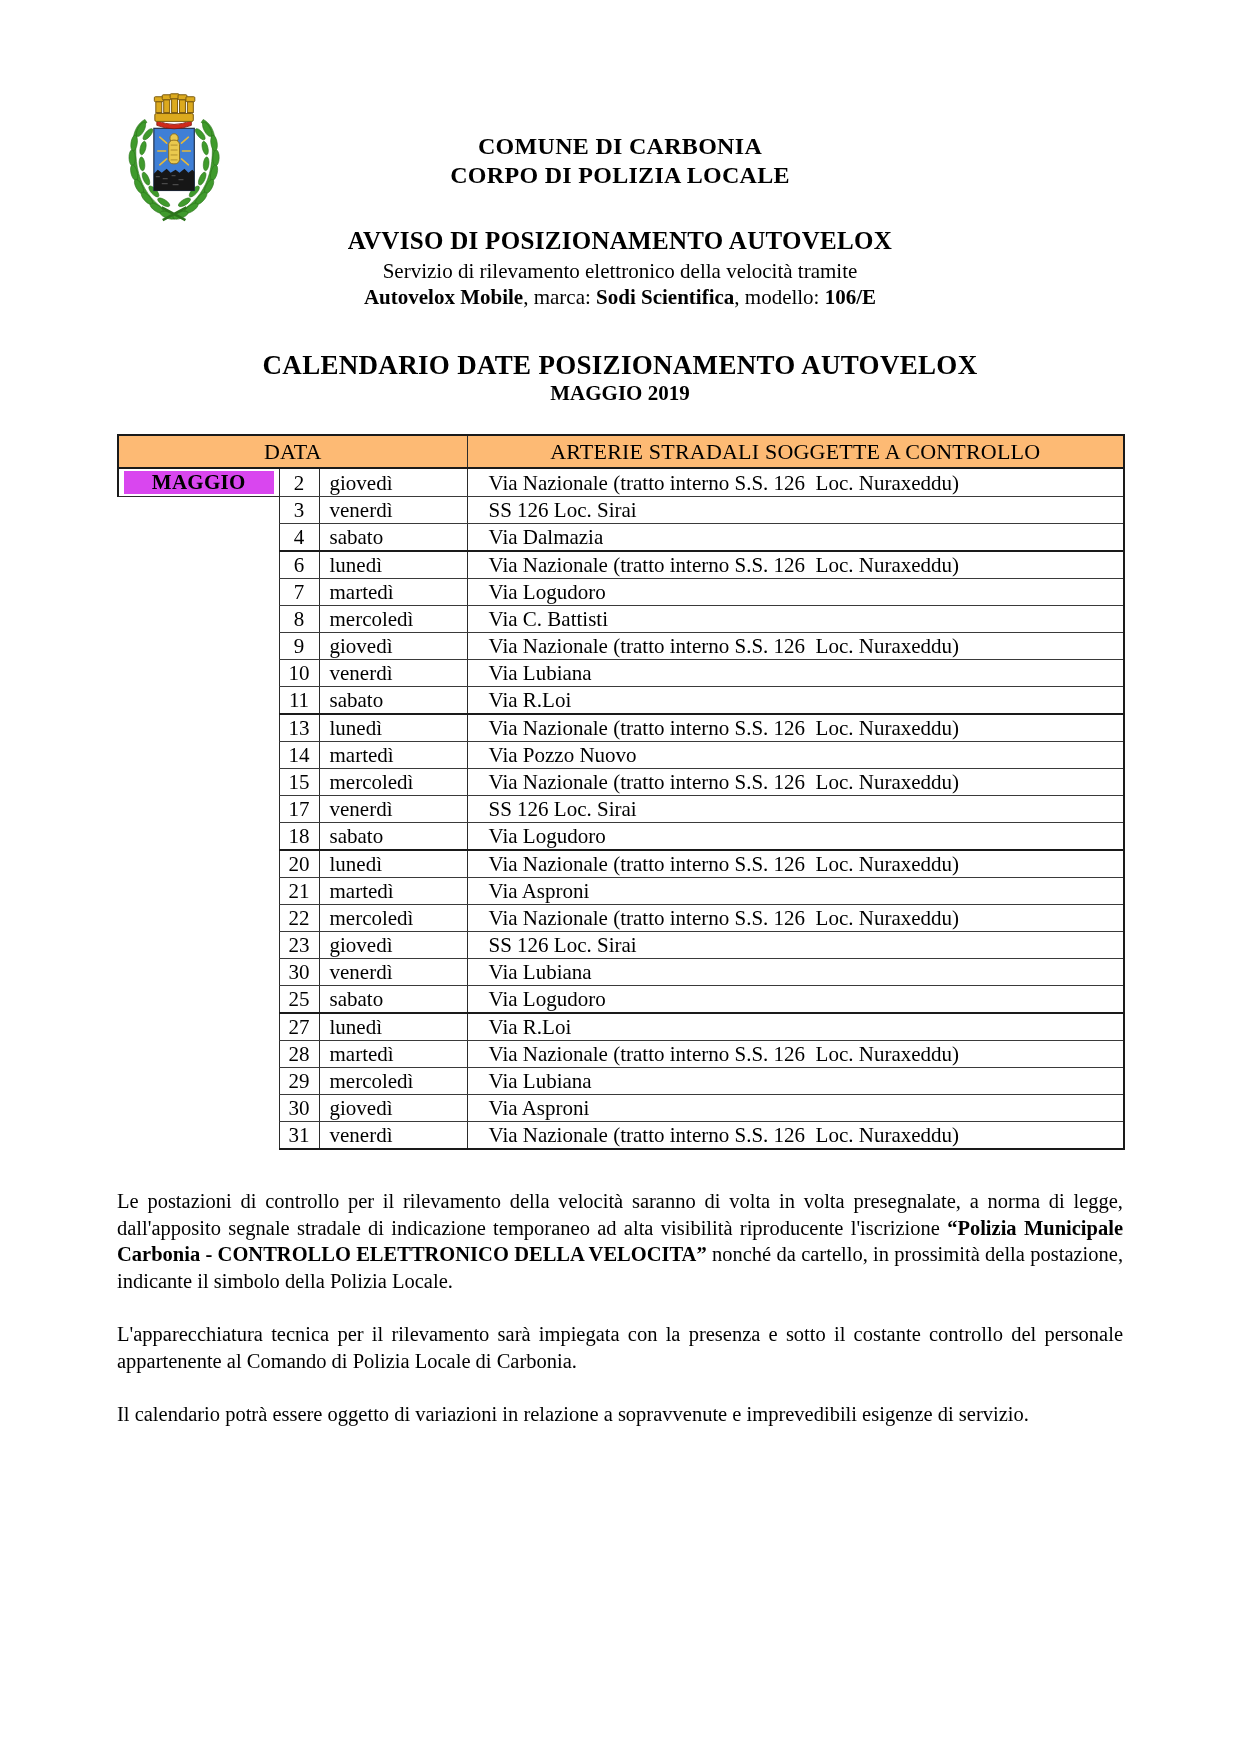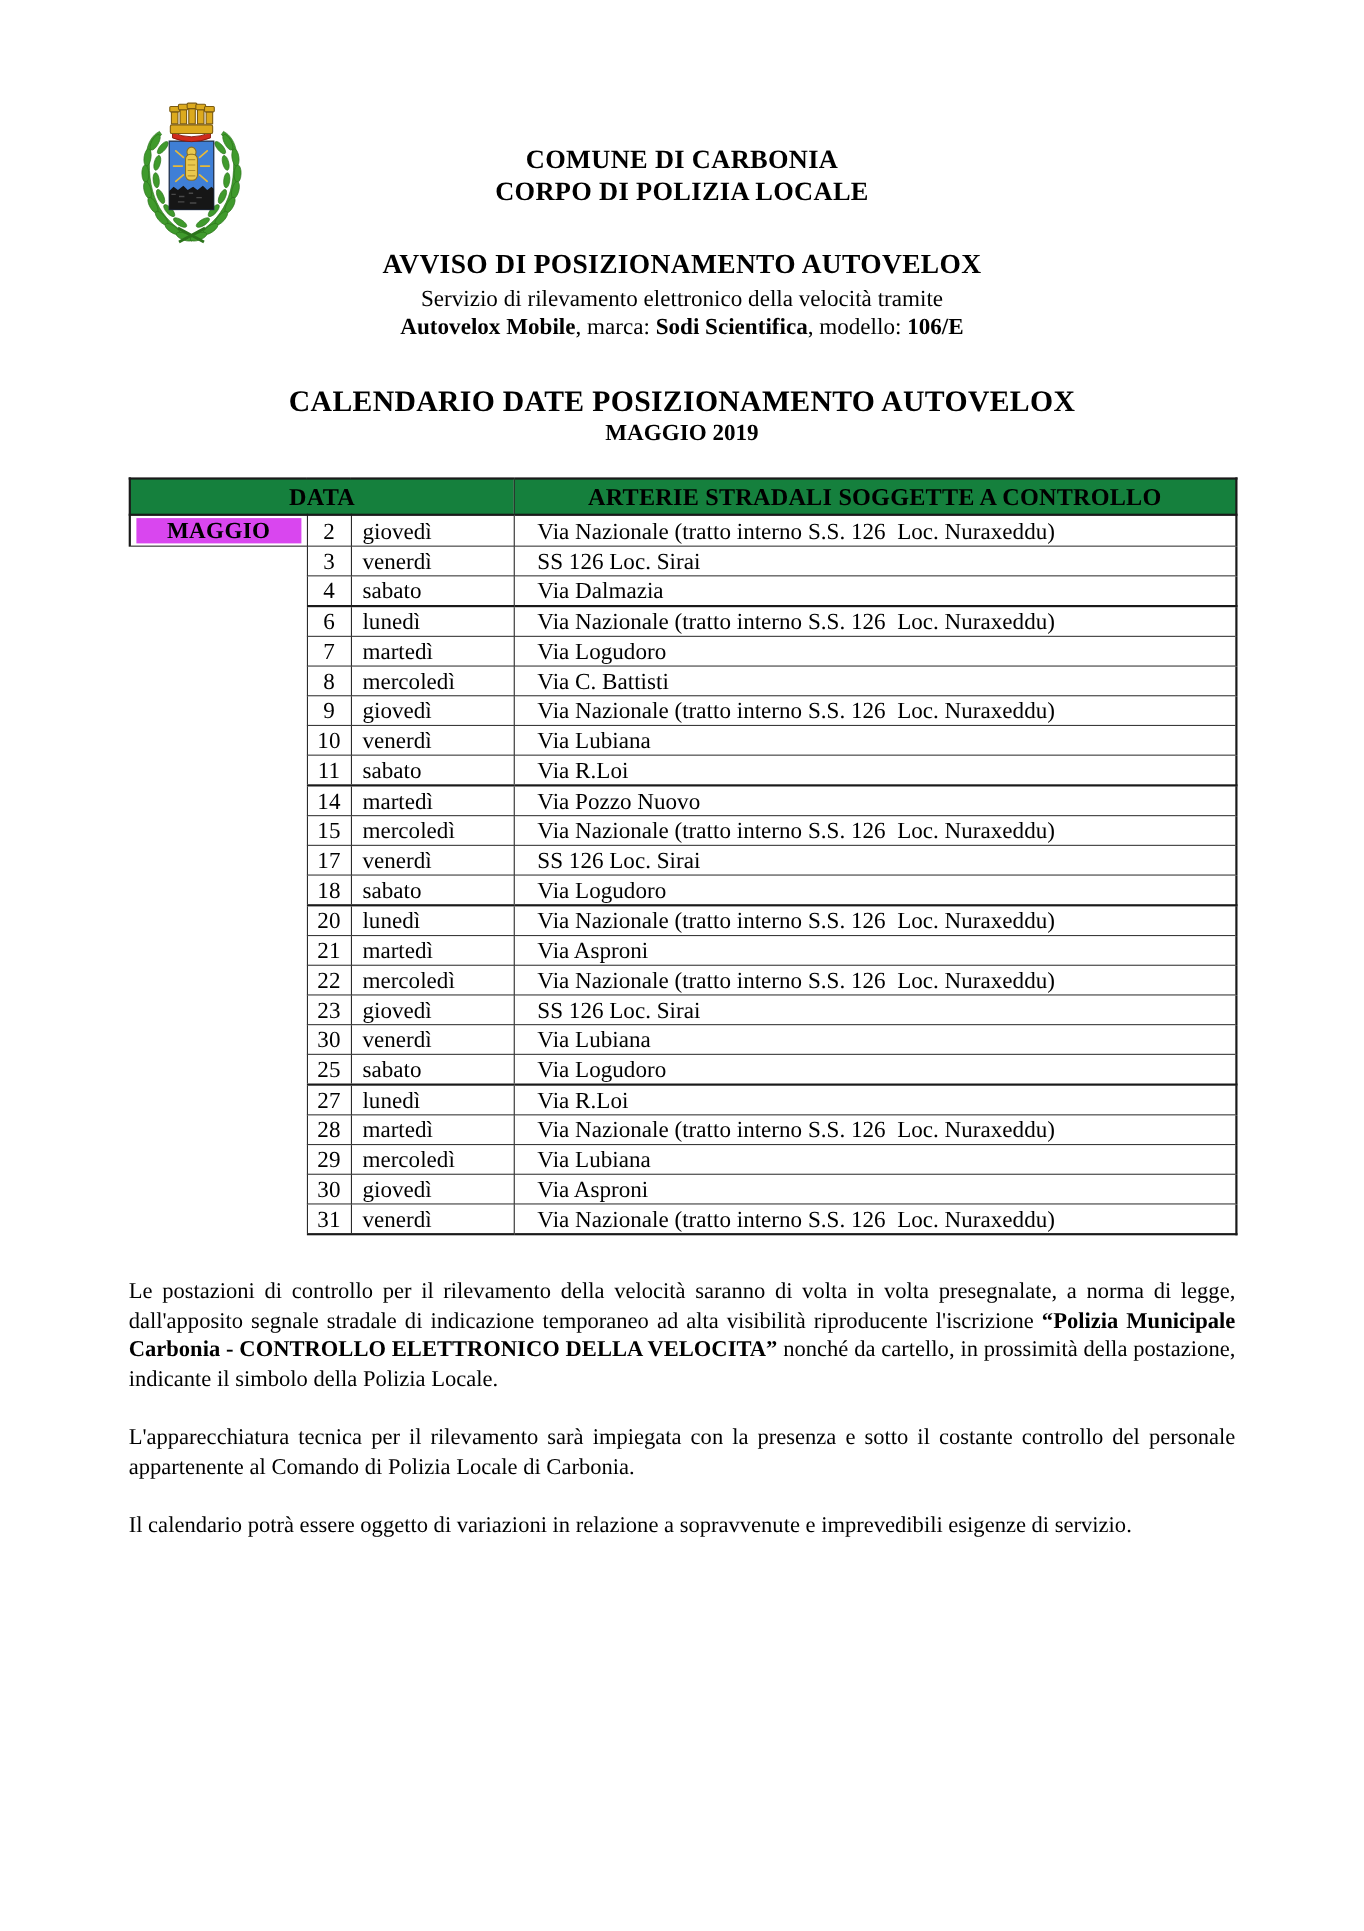--- a/index.html
+++ b/index.html
@@ -37,21 +37,21 @@
     text-align:center; font-weight:bold; font-size:21px; line-height:26px;font-family:Liberation Serif, serif;
   }
   table.calendar {
     margin-top:28px; width:1006px; border-collapse:collapse; table-layout:fixed;
   }
   col.c-month  { width:161px; }
   col.c-day    { width:40px; }
   col.c-wday   { width:148px; }
   col.c-street { width:657px; }
   th {
-    background:#15803d; font-weight:bold; font-size:22px; height:31px;
+    background:#fdba74; font-weight:normal; font-size:22px; height:31px;
     text-align:center; padding:0; letter-spacing:0.2px;
   }
   th.th-data {
     border-top:2px solid #1a1a1a; border-left:2px solid #1a1a1a;
     border-bottom:2px solid #1a1a1a; border-right:1.5px solid #2b2b2b;
   }
   th.th-arterie {
     border-top:2px solid #1a1a1a; border-right:2px solid #1a1a1a;
     border-bottom:2px solid #1a1a1a;
   }
@@ -219,20 +219,26 @@
           <td class="street-cell">Via Lubiana</td>
         </tr>
         <tr class="group-end">
           <td class="month-empty"></td>
           <td class="day-cell">11</td>
           <td class="weekday-cell">sabato</td>
           <td class="street-cell">Via R.Loi</td>
         </tr>
         <tr>
           <td class="month-empty"></td>
+          <td class="day-cell">13</td>
+          <td class="weekday-cell">lunedì</td>
+          <td class="street-cell">Via Nazionale (tratto interno S.S. 126  Loc. Nuraxeddu)</td>
+        </tr>
+        <tr>
+          <td class="month-empty"></td>
           <td class="day-cell">14</td>
           <td class="weekday-cell">martedì</td>
           <td class="street-cell">Via Pozzo Nuovo</td>
         </tr>
         <tr>
           <td class="month-empty"></td>
           <td class="day-cell">15</td>
           <td class="weekday-cell">mercoledì</td>
           <td class="street-cell">Via Nazionale (tratto interno S.S. 126  Loc. Nuraxeddu)</td>
         </tr>

